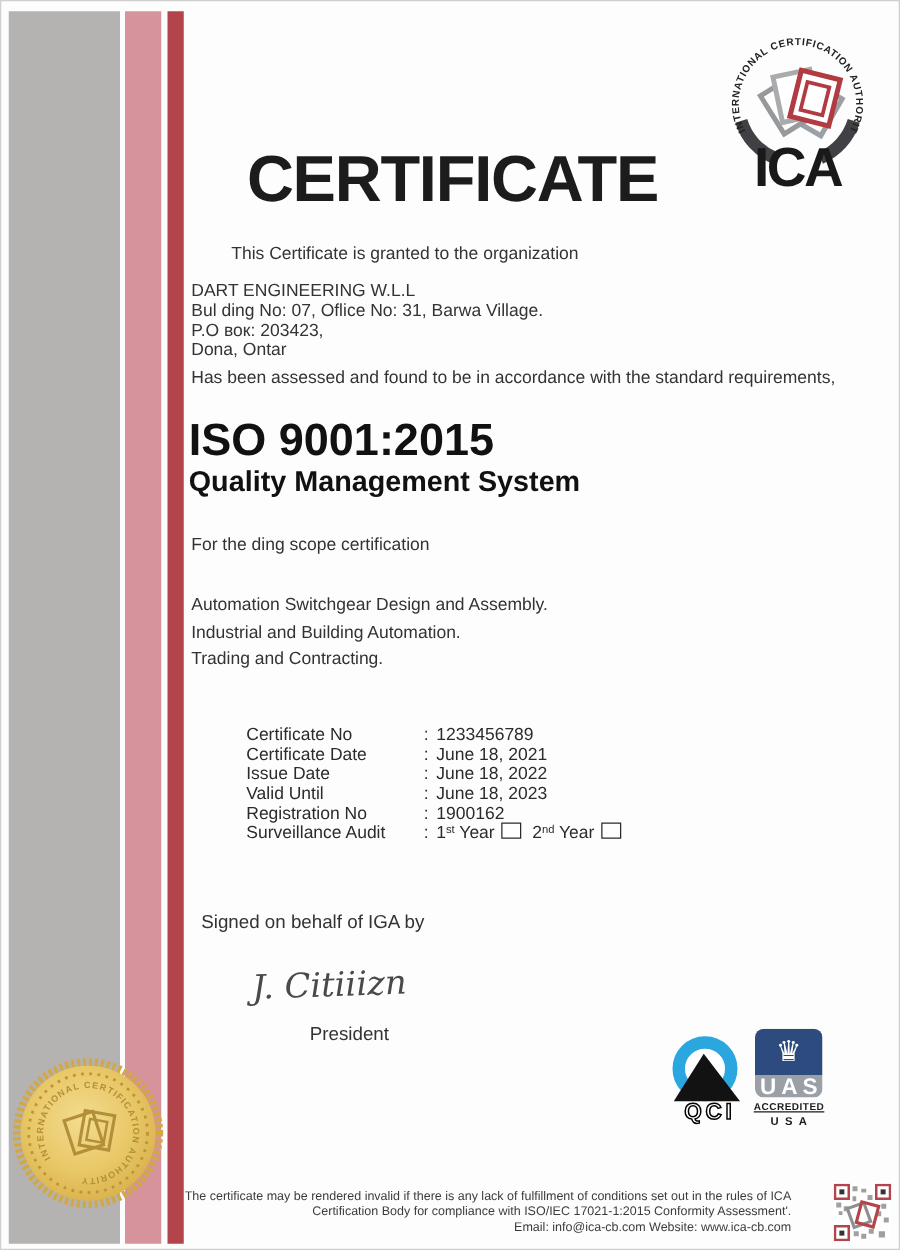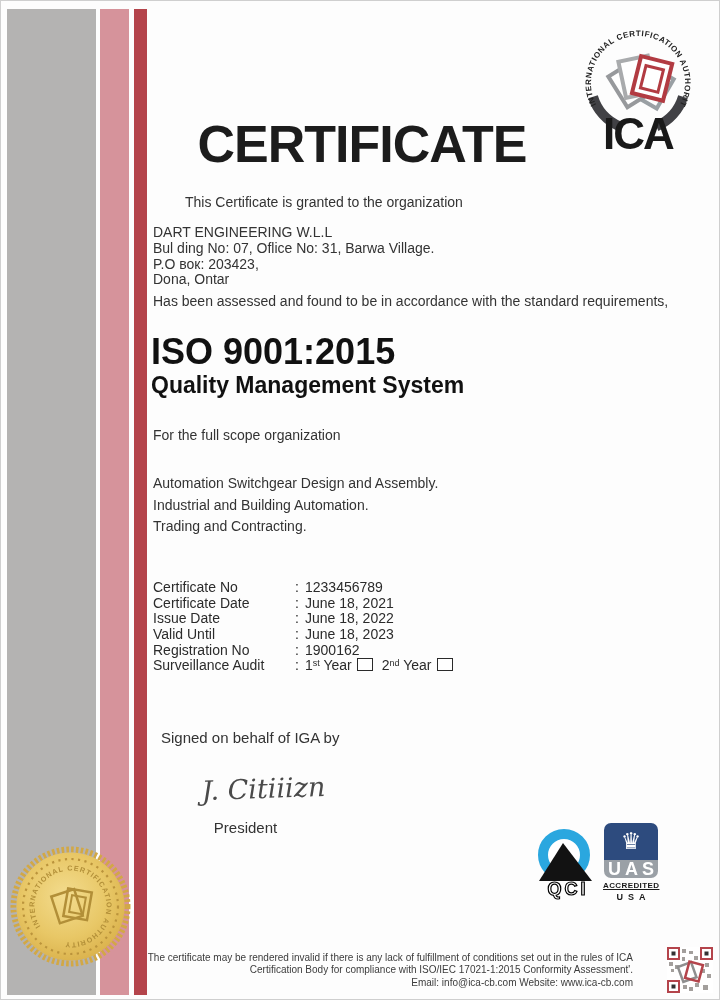--- a/index.html
+++ b/index.html
@@ -19,33 +19,33 @@
   .granted{left:152px;top:193px;margin-left:32px;}
   .org-block{left:152px;top:224px;line-height:15.8px;}
   .assessed{left:152px;top:292px;}
 
   .iso-head{left:150px;top:330px;width:556px;font-size:36px;font-weight:bold;color:#111;}
   .iso-sub{left:150px;top:371px;width:556px;text-align:left;font-size:23px;font-weight:bold;color:#111;}
   .scope-intro{left:152px;top:426px;}
   .scope-block{left:152px;top:472px;line-height:21.7px;}
 
   .details{left:152px;top:579px;font-size:14px;color:#2b2b2b;}
-  .details .row{display:flex;height:15.7px;line-height:15.7px;}
+  .details .row{display:flex;height:15.7px;line-height:15.7px;margin-left:44px;}
   .details .lbl{width:142px;}
   .details .col{width:10px;}
   .details sup{font-size:9px;line-height:0;vertical-align:4px;}
   .cbx{display:inline-block;width:14px;height:11px;border:1.6px solid #2a2a2a;background:#fff;
        margin:0 3px 0 5px;vertical-align:-1px;}
   .yr2{margin-left:6px;}
 
   .signed-line{left:160px;top:728px;font-size:15px;color:#333;}
   .sig-script{left:150px;top:772px;width:225px;text-align:center;
               font-family:"DejaVu Serif",serif;font-style:italic;font-size:27px;color:#4a4a4a;
               transform:rotate(-2deg);}
-  .sig-title{left:132px;top:818px;width:225px;text-align:center;font-size:15px;color:#333;}
+  .sig-title{left:166px;top:818px;width:225px;text-align:center;font-size:15px;color:#333;}
 
   
   .uas{left:602px;top:822px;width:56px;text-align:center;}
   .uas-box{width:54px;height:55px;margin:0 auto;border-radius:7px;overflow:hidden;}
   .uas-blue{height:37px;background:var(--uas-blue);color:#fff;font-size:23px;line-height:36px;}
   .uas-gray{height:18px;background:var(--uas-gray);color:#fff;font-size:18px;font-weight:bold;
             letter-spacing:4px;line-height:18px;text-indent:4px;}
   .uas-accredited{margin-top:3px;font-size:8px;font-weight:bold;letter-spacing:0.4px;color:#1a1a1a;
                   text-decoration:underline;}
   .uas-usa{margin-top:2px;font-size:9px;font-weight:bold;letter-spacing:5px;text-indent:5px;color:#1a1a1a;}
@@ -92,21 +92,21 @@
   <div class="abs body-text org-block">
     <div>DART ENGINEERING W.L.L</div>
     <div>Bul ding No: 07, Oflice No: 31, Barwa Village.</div>
     <div>P.O вок: 203423,</div>
     <div>Dona, Ontar</div>
   </div>
   <div class="abs body-text assessed">Has been assessed and found to be in accordance with the standard requirements,</div>
 
   <div class="abs iso-head">ISO 9001:2015</div>
   <div class="abs iso-sub">Quality Management System</div>
-  <div class="abs body-text scope-intro">For the full scope organization</div>
+  <div class="abs body-text scope-intro">For the ding scope certification</div>
   <div class="abs body-text scope-block">
     <div>Automation Switchgear Design and Assembly.</div>
     <div>Industrial and Building Automation.</div>
     <div>Trading and Contracting.</div>
   </div>
 
   <div class="abs details">
     <div class="row">
       <span class="lbl">Certificate No</span>
       <span class="col">:</span>

